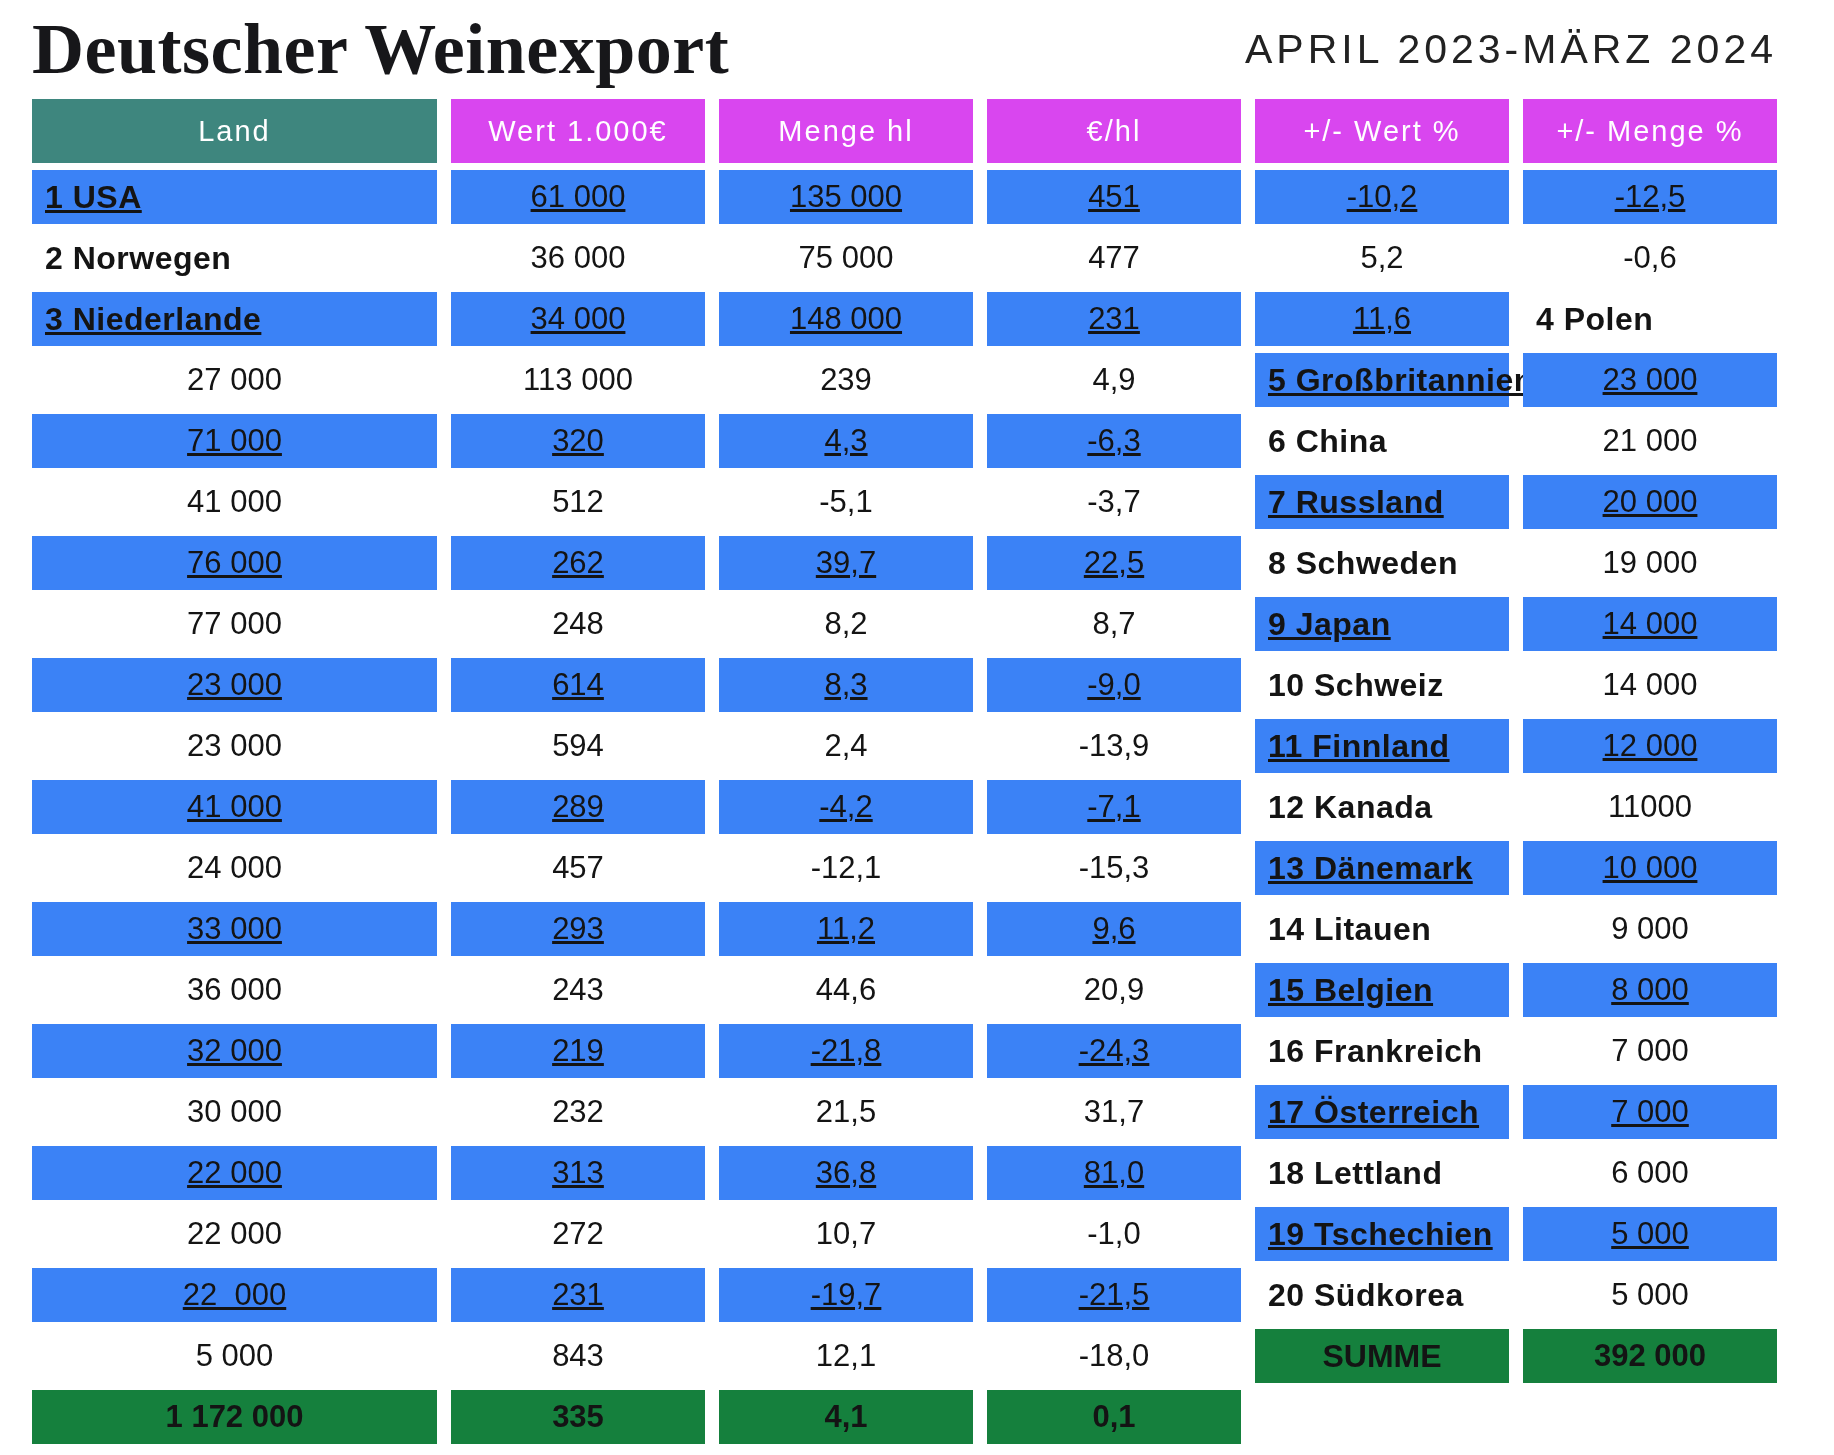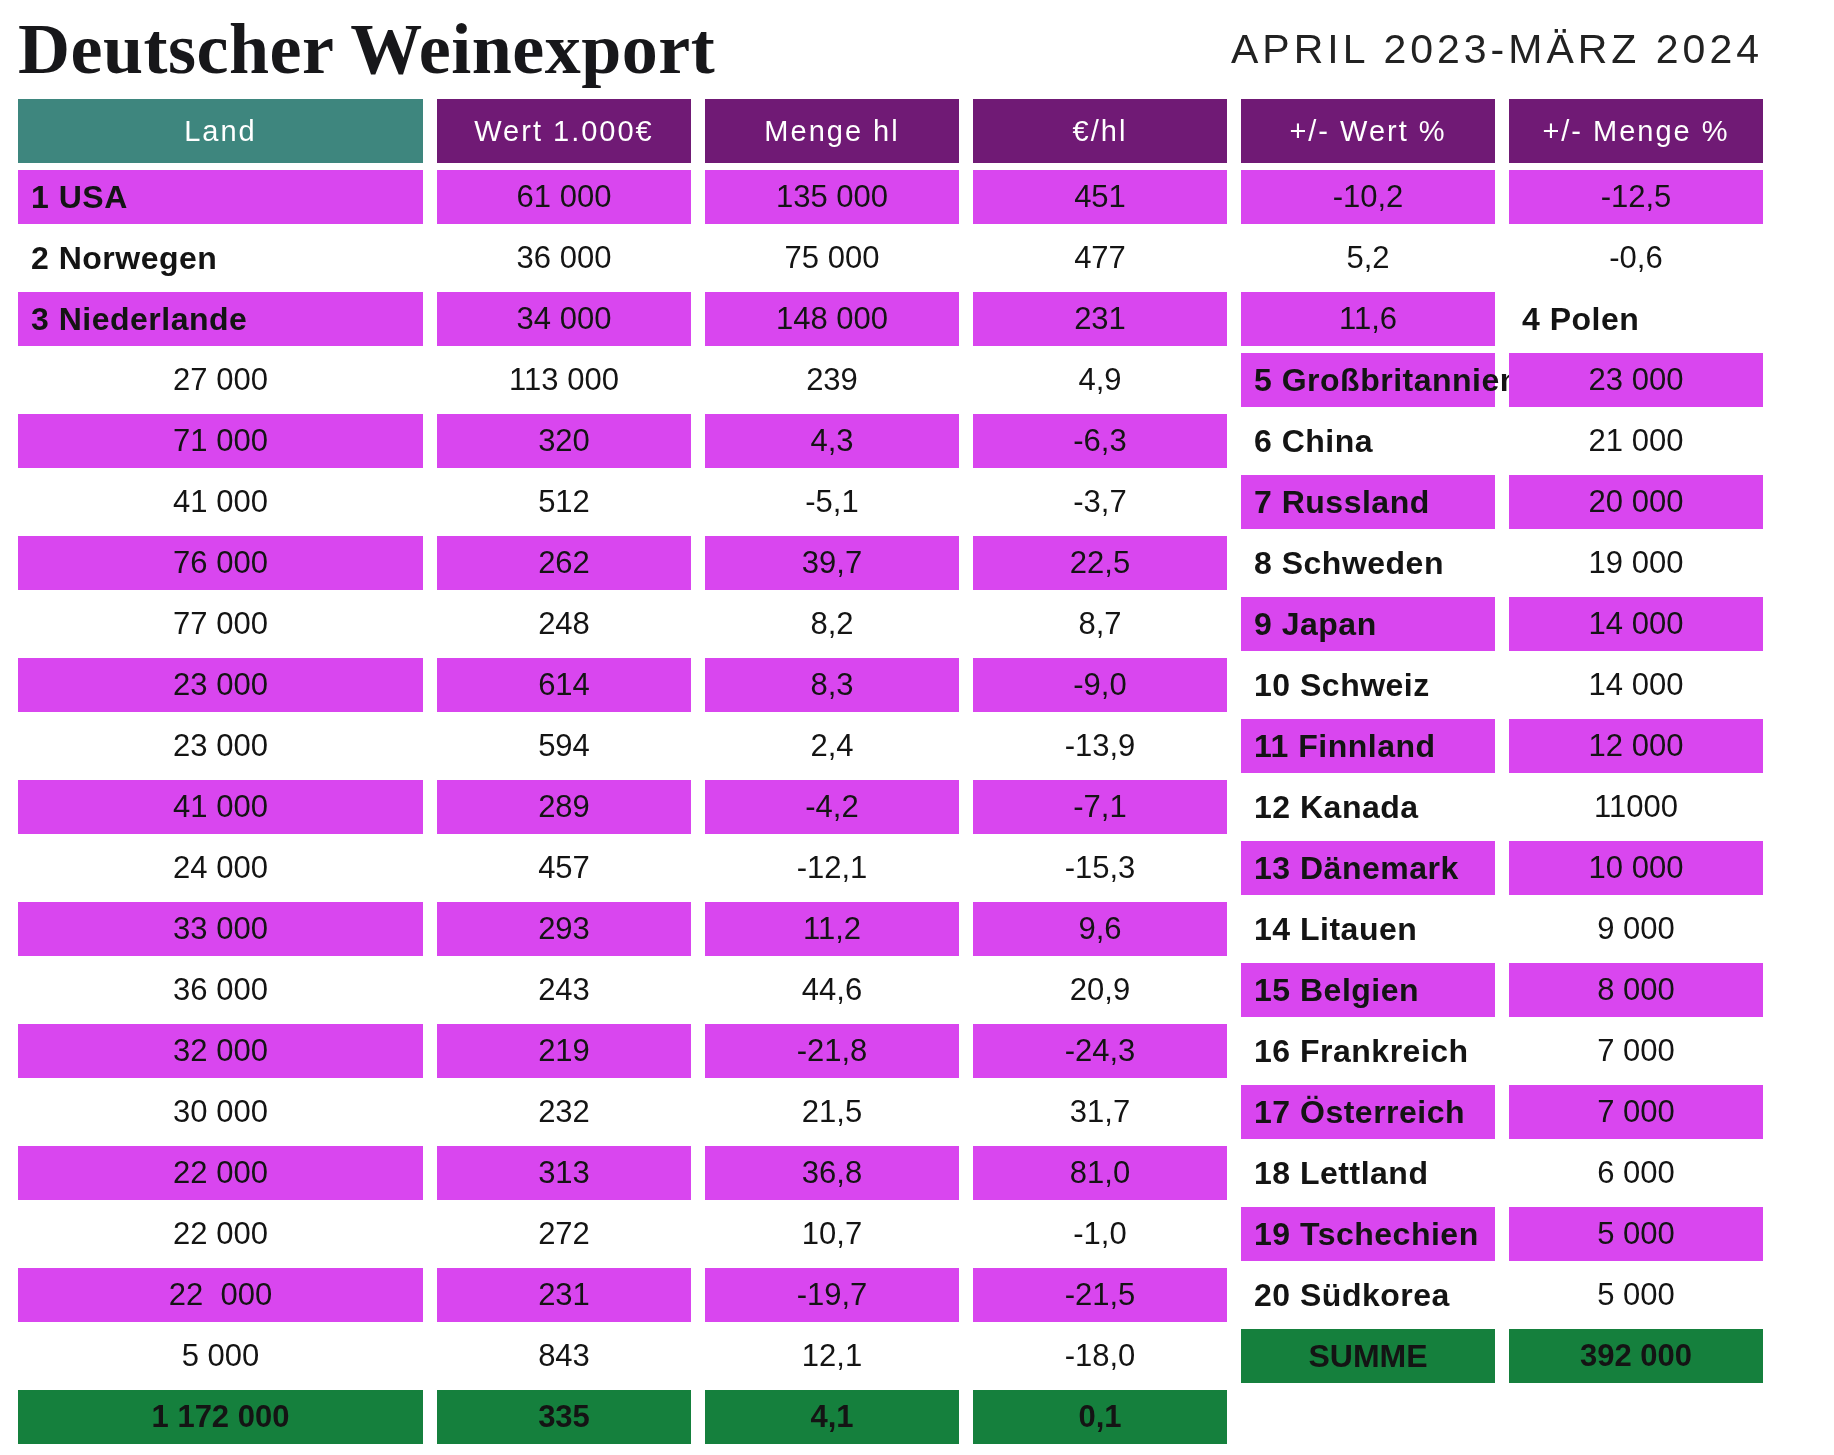--- a/index.html
+++ b/index.html
@@ -4,21 +4,21 @@
 <style>
   * { box-sizing: border-box; }
   html, body { margin: 0; padding: 0; }
   body {
     width: 1834px; height: 1455px;
     background: #ffffff;
     font-family: "Liberation Sans", sans-serif;
     color: #141414;
     overflow: hidden;
   }
-  .page { padding: 4px 0 0 18px; border-radius: 31px; }
+  .page { padding: 4px 0 0 32px; border-radius: 31px; }
 
   .topbar {
     width: 1745px;
     display: flex;
     justify-content: space-between;
     align-items: center;
     height: 90px;
   }
   .title {
     font-family: "Liberation Serif", serif;
@@ -49,33 +49,33 @@
     height: 64px;
     display: flex;
     align-items: center;
     justify-content: center;
     color: #ffffff;
     font-size: 29px;
     letter-spacing: 2px;
     white-space: pre;
   }
   .teal { background: #3e867e; }
-  .gold { background: #701a75; }
+  .gold { background: #d946ef; }
 
   .cell {
     height: 54px;
     display: flex;
     align-items: center;
     font-size: 31px;
     white-space: pre;
     background: #ffffff;
   }
   .num { justify-content: center; }
   .land { padding-left: 13px; font-weight: 700; font-size: 32px; letter-spacing: 0.5px; }
-  .alt { background: #d946ef; }
+  .alt { background: #3b82f6; text-decoration: underline; }
   .sum { background: #15803d; font-weight: 700; }
   .sum-label { justify-content: center; padding-left: 0; font-size: 32px; }
 </style>
 </head>
 <body>
 
 <div class="page">
 
   <header class="topbar">
     <h1 class="title">Deutscher Weinexport</h1>

